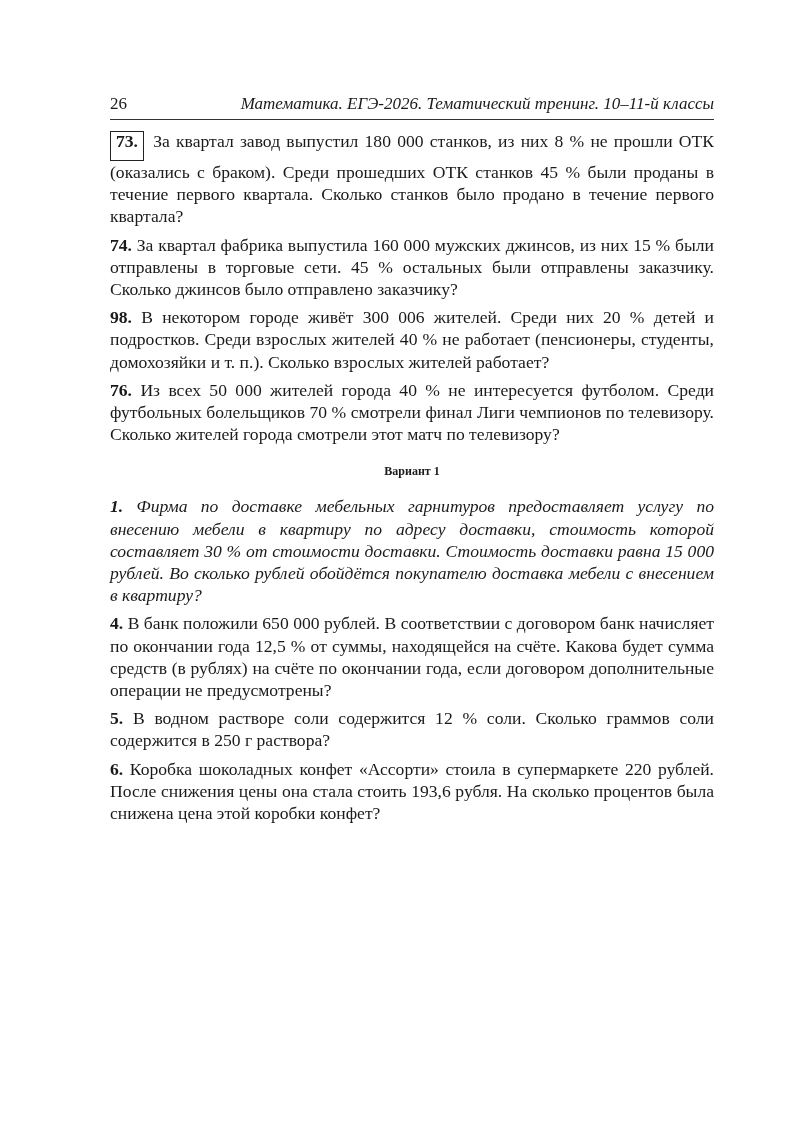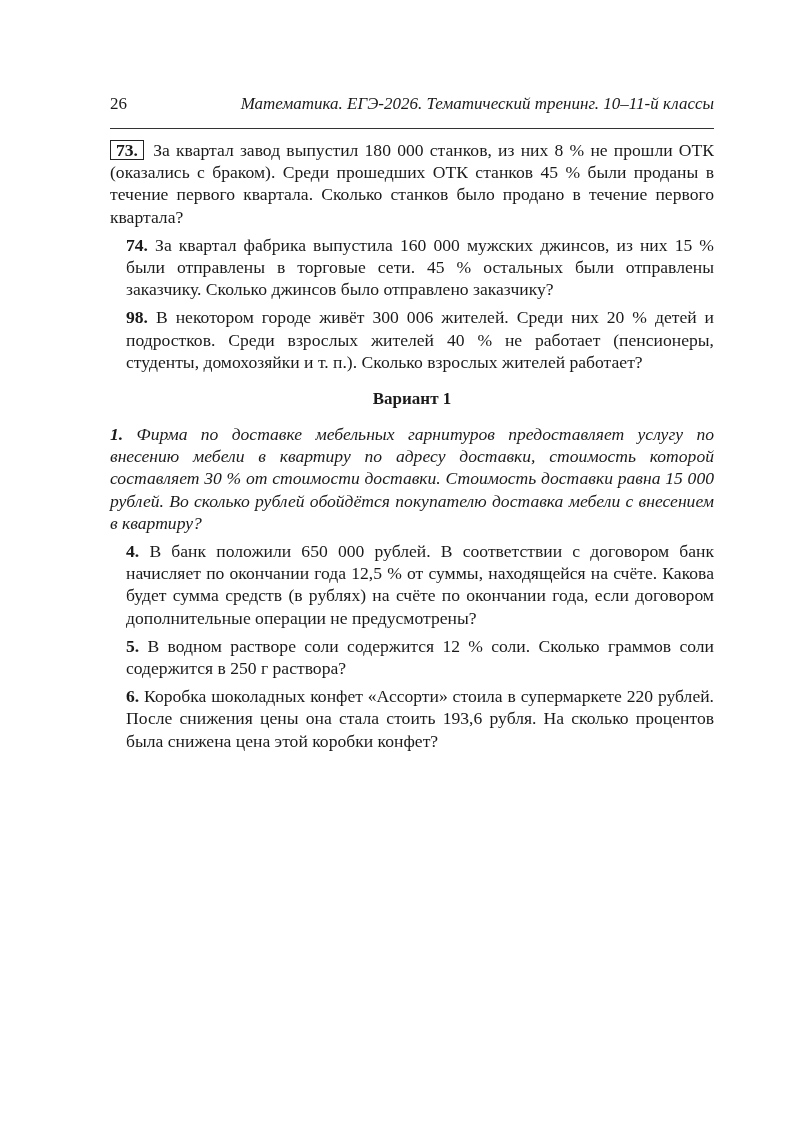--- a/index.html
+++ b/index.html
@@ -6,42 +6,42 @@
     body {
       width: 800px; height: 1130px; position: relative; overflow: hidden;
       font-family: "Liberation Serif", "DejaVu Serif", serif;
       color: #1a1a1a;
     }
     .page {
       position: absolute; left: 110px; top: 92px; width: 604px;
     }
     .running-head {
       display: flex; justify-content: space-between; align-items: baseline;
-      font-size: 17px; line-height: 24px; padding-bottom: 12px;
+      font-size: 17px; line-height: 24px; padding-bottom: 3px;
       border-bottom: 1px solid #333;
     }
     .running-head .title { font-style: italic; }
     .problem {
       font-size: 17.6px; line-height: 22.2px;
       text-align: justify; margin: 0;
     }
     .problem .num { font-weight: bold; }
     .boxed {
-      display: inline-block; border: 1px solid #222; padding: 0 5px 0 5px;
+      display: inline-block; border: 1px solid #222; padding: 0 5px 10px 5px;
       line-height: 18px; margin-right: 3px;
     }
     .p73 { margin-top: 10px; }
-    .gap { margin-top: 6px; margin-left: 16px; }
+    .gap { margin-top: 6px; }
     .section-title {
       text-align: center; font-style: italic; font-weight: bold;
       font-size: 17.5px; margin-top: 44px; line-height: 24px;
     }
     .variant-title {
       text-align: center; font-weight: bold;
-      font-size: 17px; margin-top: 14px; line-height: 24px;
+      font-size: 12px; margin-top: 14px; line-height: 24px;
     }
     .v1 { margin-top: 12px; font-style: italic; }
   </style>
 </head>
 <body>
 
 <div class="page">
   <div class="running-head">
     <span>26</span>
     <span class="title">Математика. ЕГЭ-2026. Тематический тренинг. 10–11-й классы</span>
@@ -52,20 +52,24 @@
     <span>За квартал завод выпустил 180 000 станков, из них 8 % не прошли ОТК (оказались с браком). Среди прошедших ОТК станков 45 % были проданы в течение первого квартала. Сколько станков было продано в течение первого квартала?</span>
   </p>
   <p class="problem gap">
     <span class="num">74.</span>
     <span>За квартал фабрика выпустила 160 000 мужских джинсов, из них 15 % были отправлены в торговые сети. 45 % остальных были отправлены заказчику. Сколько джинсов было отправлено заказчику?</span>
   </p>
   <p class="problem gap">
     <span class="num">98.</span>
     <span>В некотором городе живёт 300 006 жителей. Среди них 20 % детей и подростков. Среди взрослых жителей 40 % не работает (пенсионеры, студенты, домохозяйки и т. п.). Сколько взрослых жителей работает?</span>
   </p>
+  <p class="problem gap">
+    <span class="num">76.</span>
+    <span>Из всех 50 000 жителей города 40 % не интересуется футболом. Среди футбольных болельщиков 70 % смотрели финал Лиги чемпионов по телевизору. Сколько жителей города смотрели этот матч по телевизору?</span>
+  </p>
 
   <div class="variant-title">Вариант 1</div>
 
   <p class="problem v1">
     <span class="num">1.</span>
     <span>Фирма по доставке мебельных гарнитуров предоставляет услугу по внесению мебели в квартиру по адресу доставки, стоимость которой составляет 30 % от стоимости доставки. Стоимость доставки равна 15 000 рублей. Во сколько рублей обойдётся покупателю доставка мебели с внесением в квартиру?</span>
   </p>
   <p class="problem gap">
     <span class="num">4.</span>
     <span>В банк положили 650 000 рублей. В соответствии с договором банк начисляет по окончании года 12,5 % от суммы, находящейся на счёте. Какова будет сумма средств (в рублях) на счёте по окончании года, если договором дополнительные операции не предусмотрены?</span>

